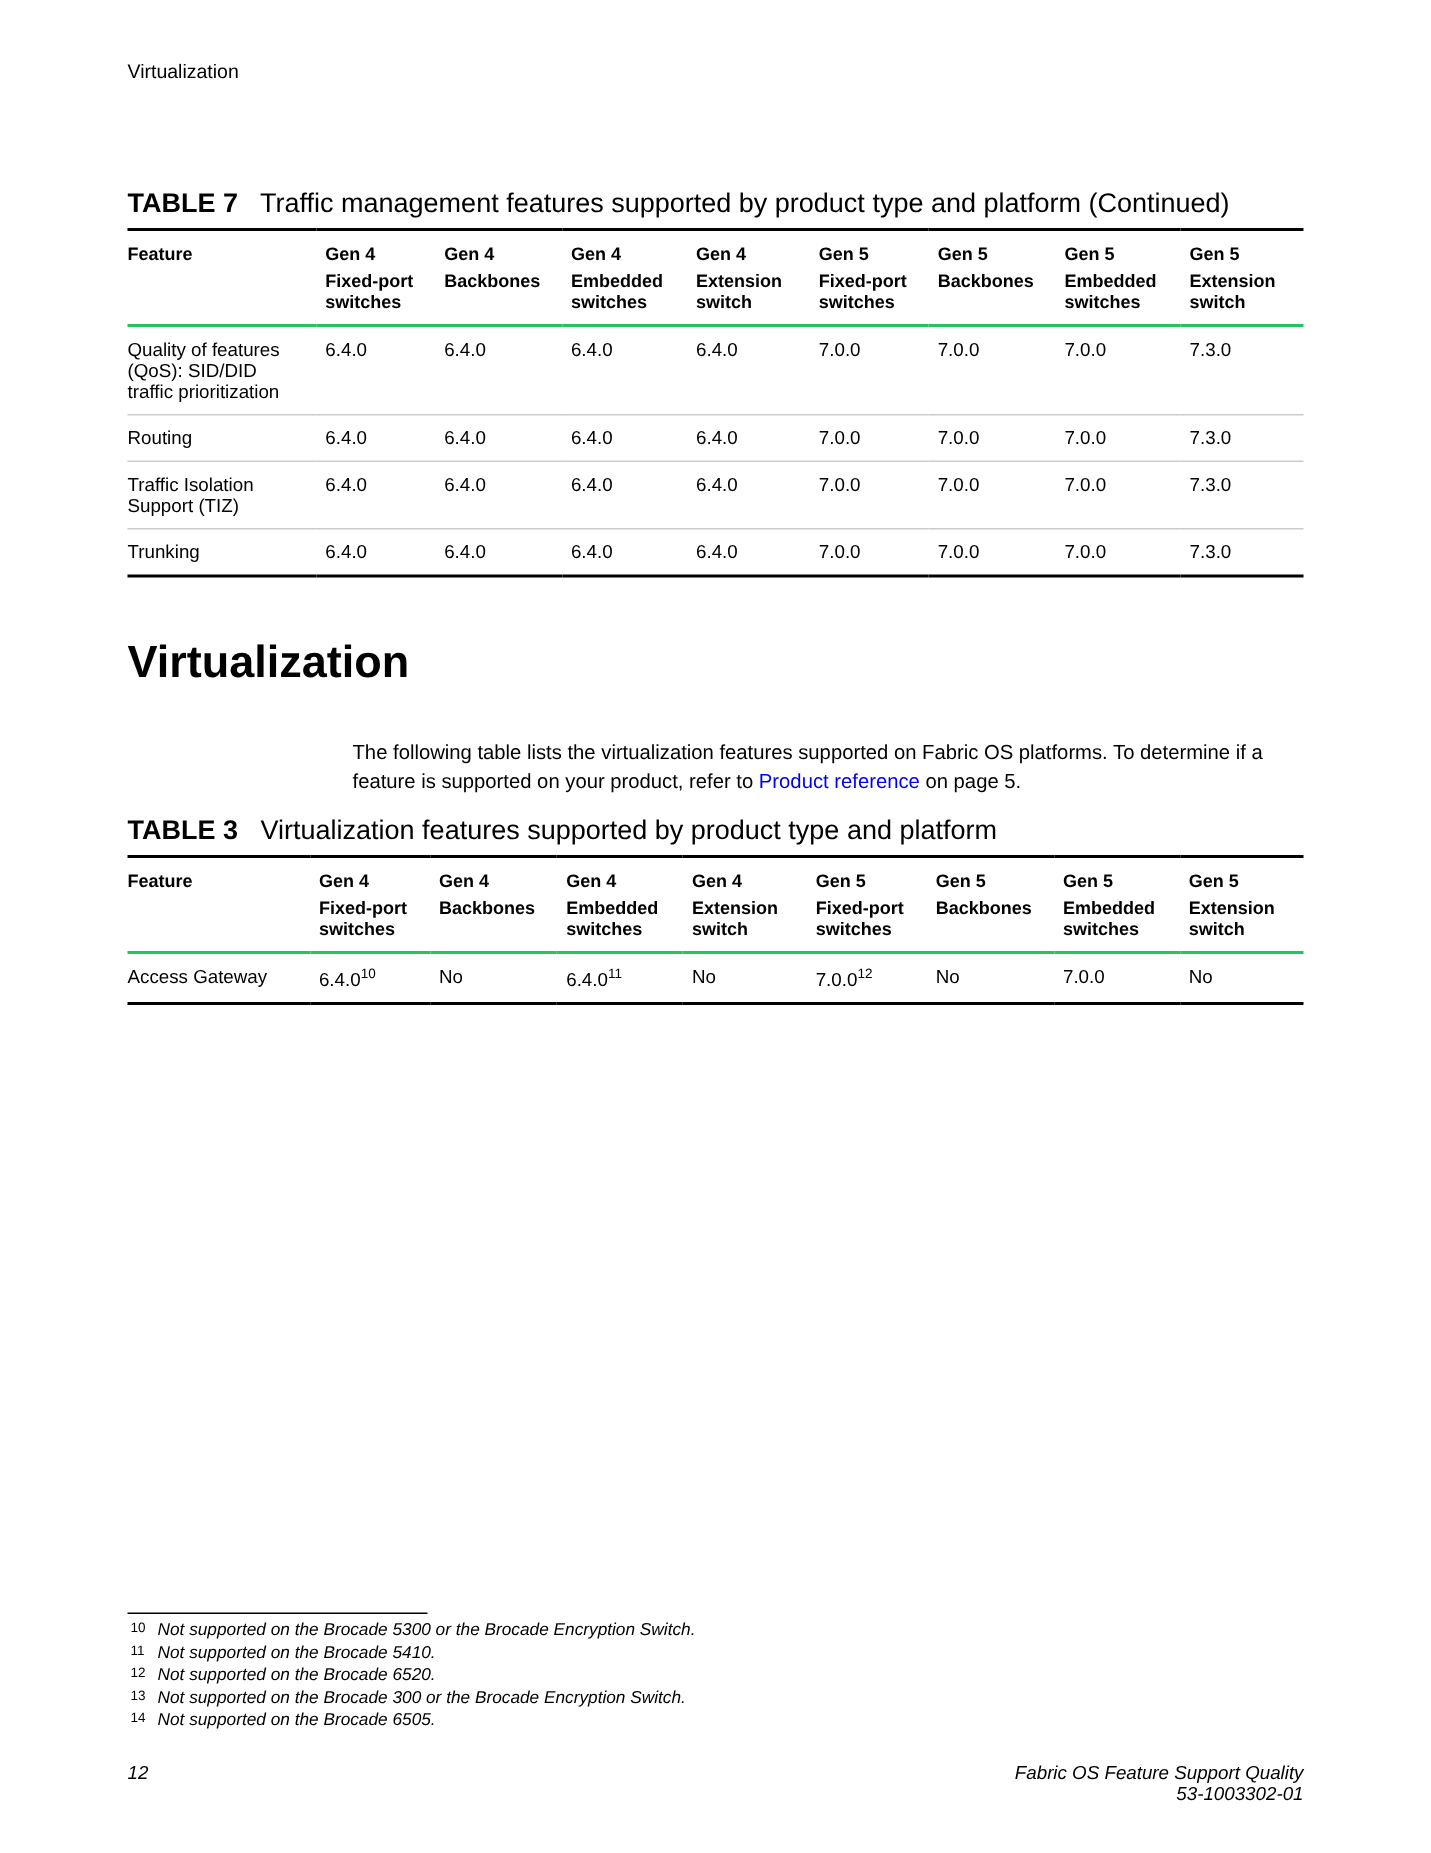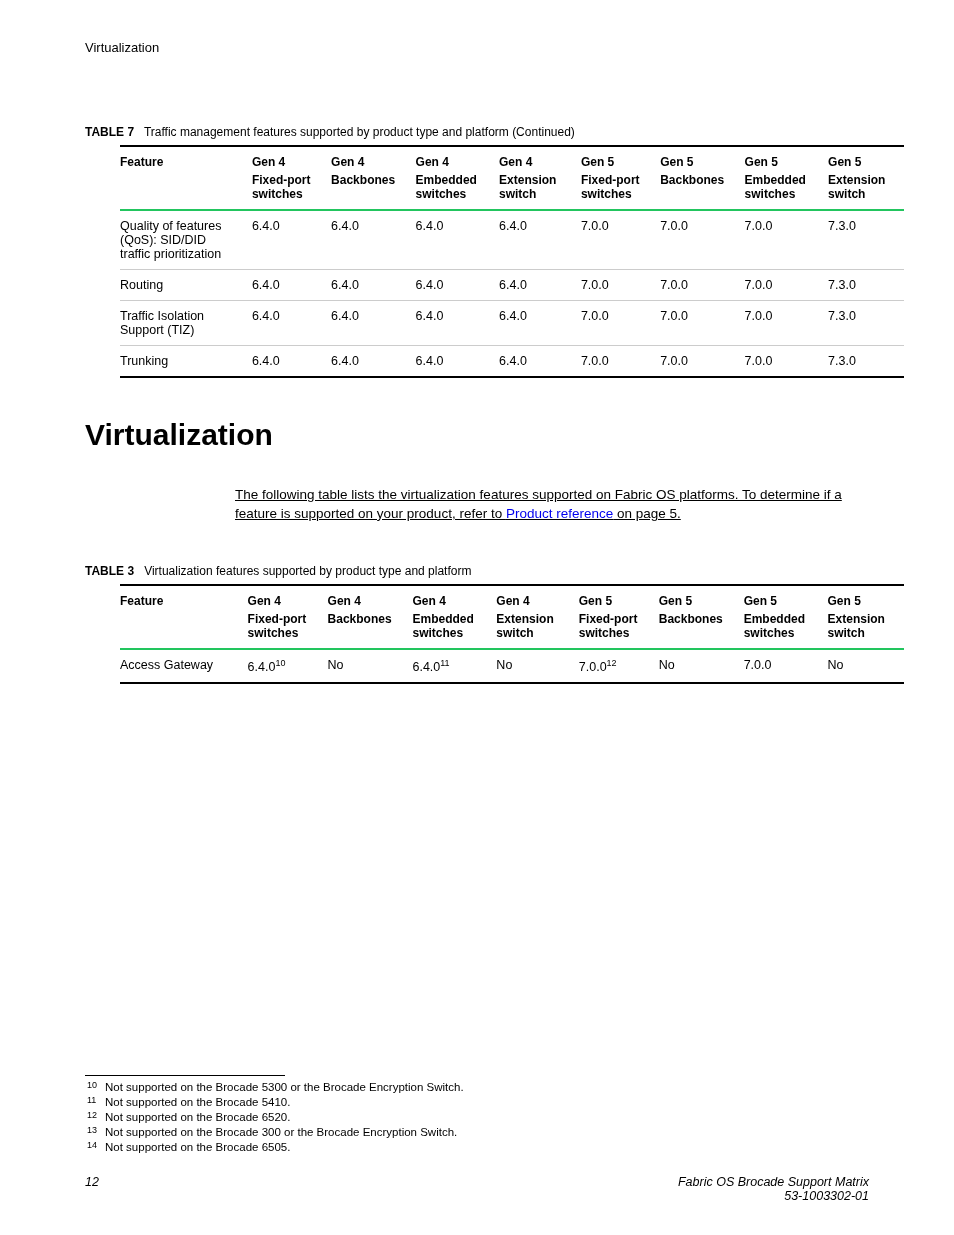--- a/index.html
+++ b/index.html
@@ -17,33 +17,32 @@
       padding: 40px 85px 20px 85px;
       box-sizing: border-box;
       position: relative;
     }
     .header-text {
       font-size: 13px;
       color: #000;
       margin-bottom: 70px;
     }
     .table-caption {
-      font-size: 12px;
+      font-size: 18px;
       margin-bottom: 6px;
     }
     .table-caption b {
       font-weight: bold;
     }
     table {
       width: 100%;
       border-collapse: collapse;
       border-top: 2px solid #000;
       border-bottom: 2px solid #000;
       margin-bottom: 40px;
-      margin-left: 35px;
     }
     thead th {
       text-align: left;
       font-weight: bold;
       font-size: 12px;
       padding: 6px 6px;
       vertical-align: top;
     }
     thead tr:first-child th {
       border-bottom: none;
@@ -80,22 +79,21 @@
       font-weight: bold;
       font-size: 30px;
       letter-spacing: 0px;
       margin-top: 36px;
       margin-bottom: 34px;
     }
     .intro-para {
       margin-left: 150px;
       font-size: 13.5px;
       line-height: 1.4;
-      margin-bottom: 40px;
-      text-decoration: underline;
+      margin-bottom: 12px;
     }
     .link {
       color: #0000ee;
     }
     .footnotes {
       position: absolute;
       bottom: 80px;
       left: 85px;
       right: 85px;
     }
@@ -111,20 +109,21 @@
     }
     .footnote-num {
       font-size: 9px;
       vertical-align: super;
       width: 18px;
       padding-left: 2px;
       padding-top: 0;
     }
     .footnote-text {
       flex: 1;
+      font-style: italic;
     }
     .footer {
       position: absolute;
       bottom: 32px;
       left: 85px;
       right: 85px;
       display: flex;
       justify-content: space-between;
       font-style: italic;
       font-size: 12.5px;
@@ -295,18 +294,18 @@
         <div class="footnote-item">
           <div class="footnote-num">14</div>
           <div class="footnote-text">Not supported on the Brocade 6505.</div>
         </div>
       </div>
   </div>
 
   <div class="footer">
     <div class="footer-pagenum">12</div>
     <div class="footer-right">
-      <div>Fabric OS Brocade Support Matrix</div>
+      <div>Fabric OS Feature Support Quality</div>
       <div>53-1003302-01</div>
     </div>
   </div>
 
 </div>
 
 </body></html>

